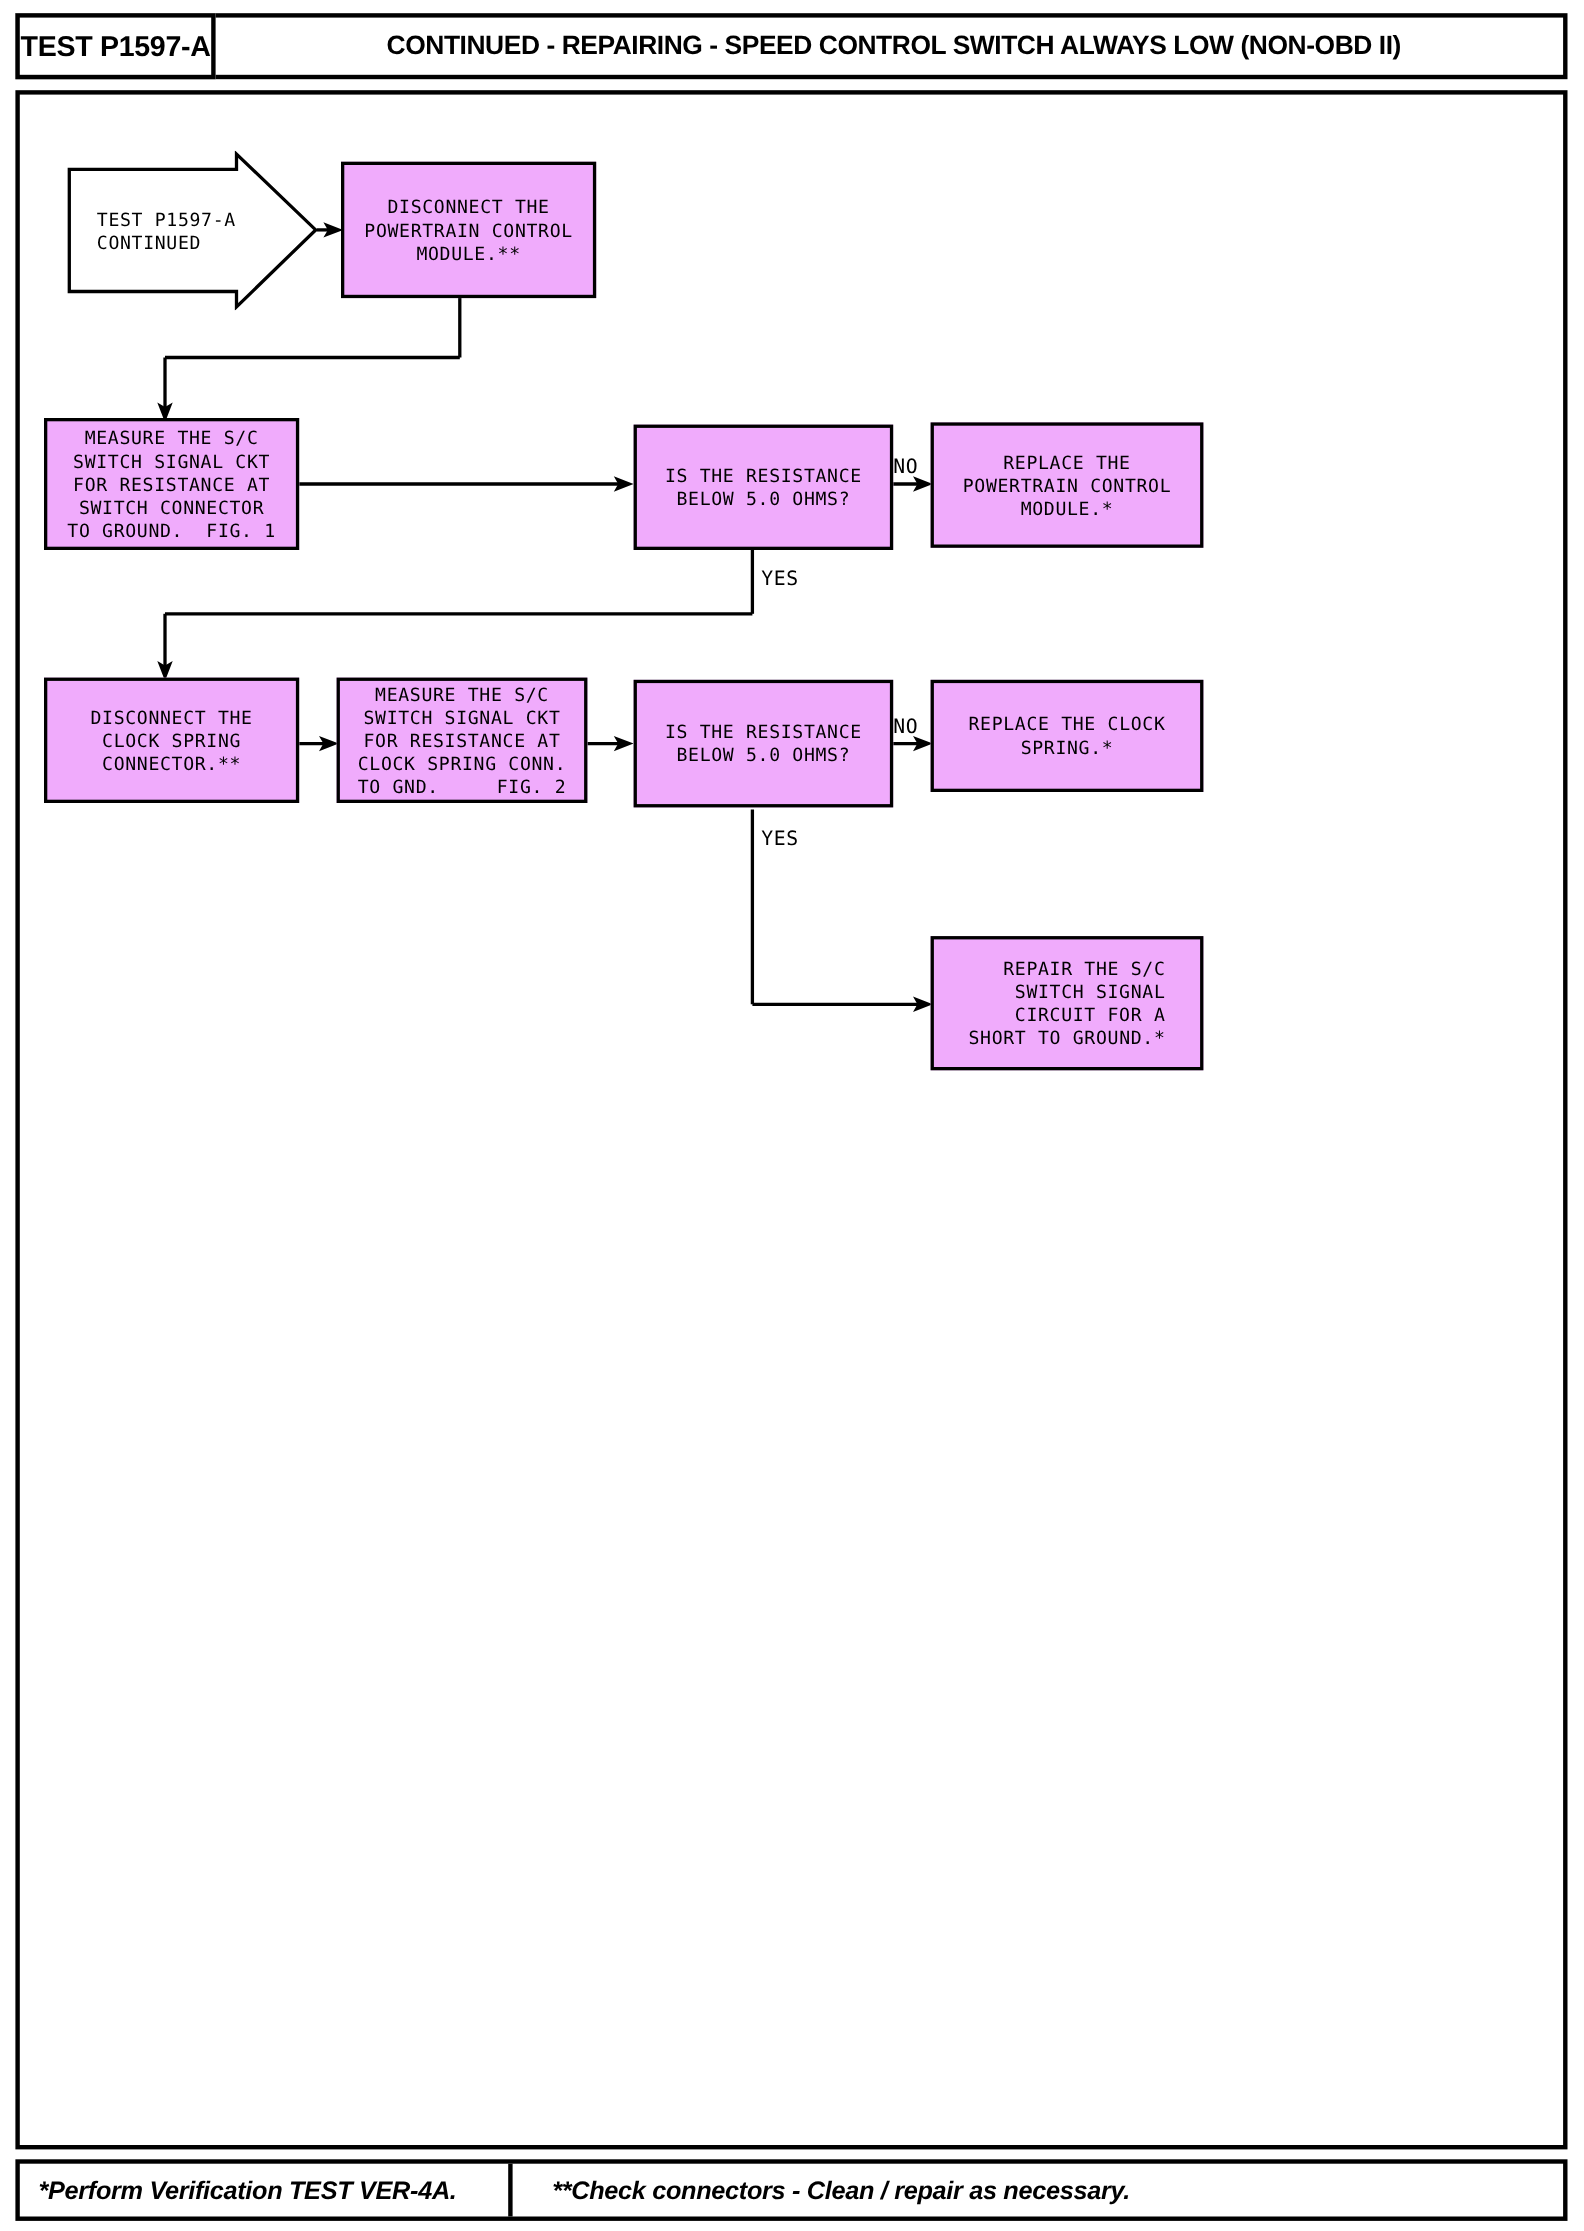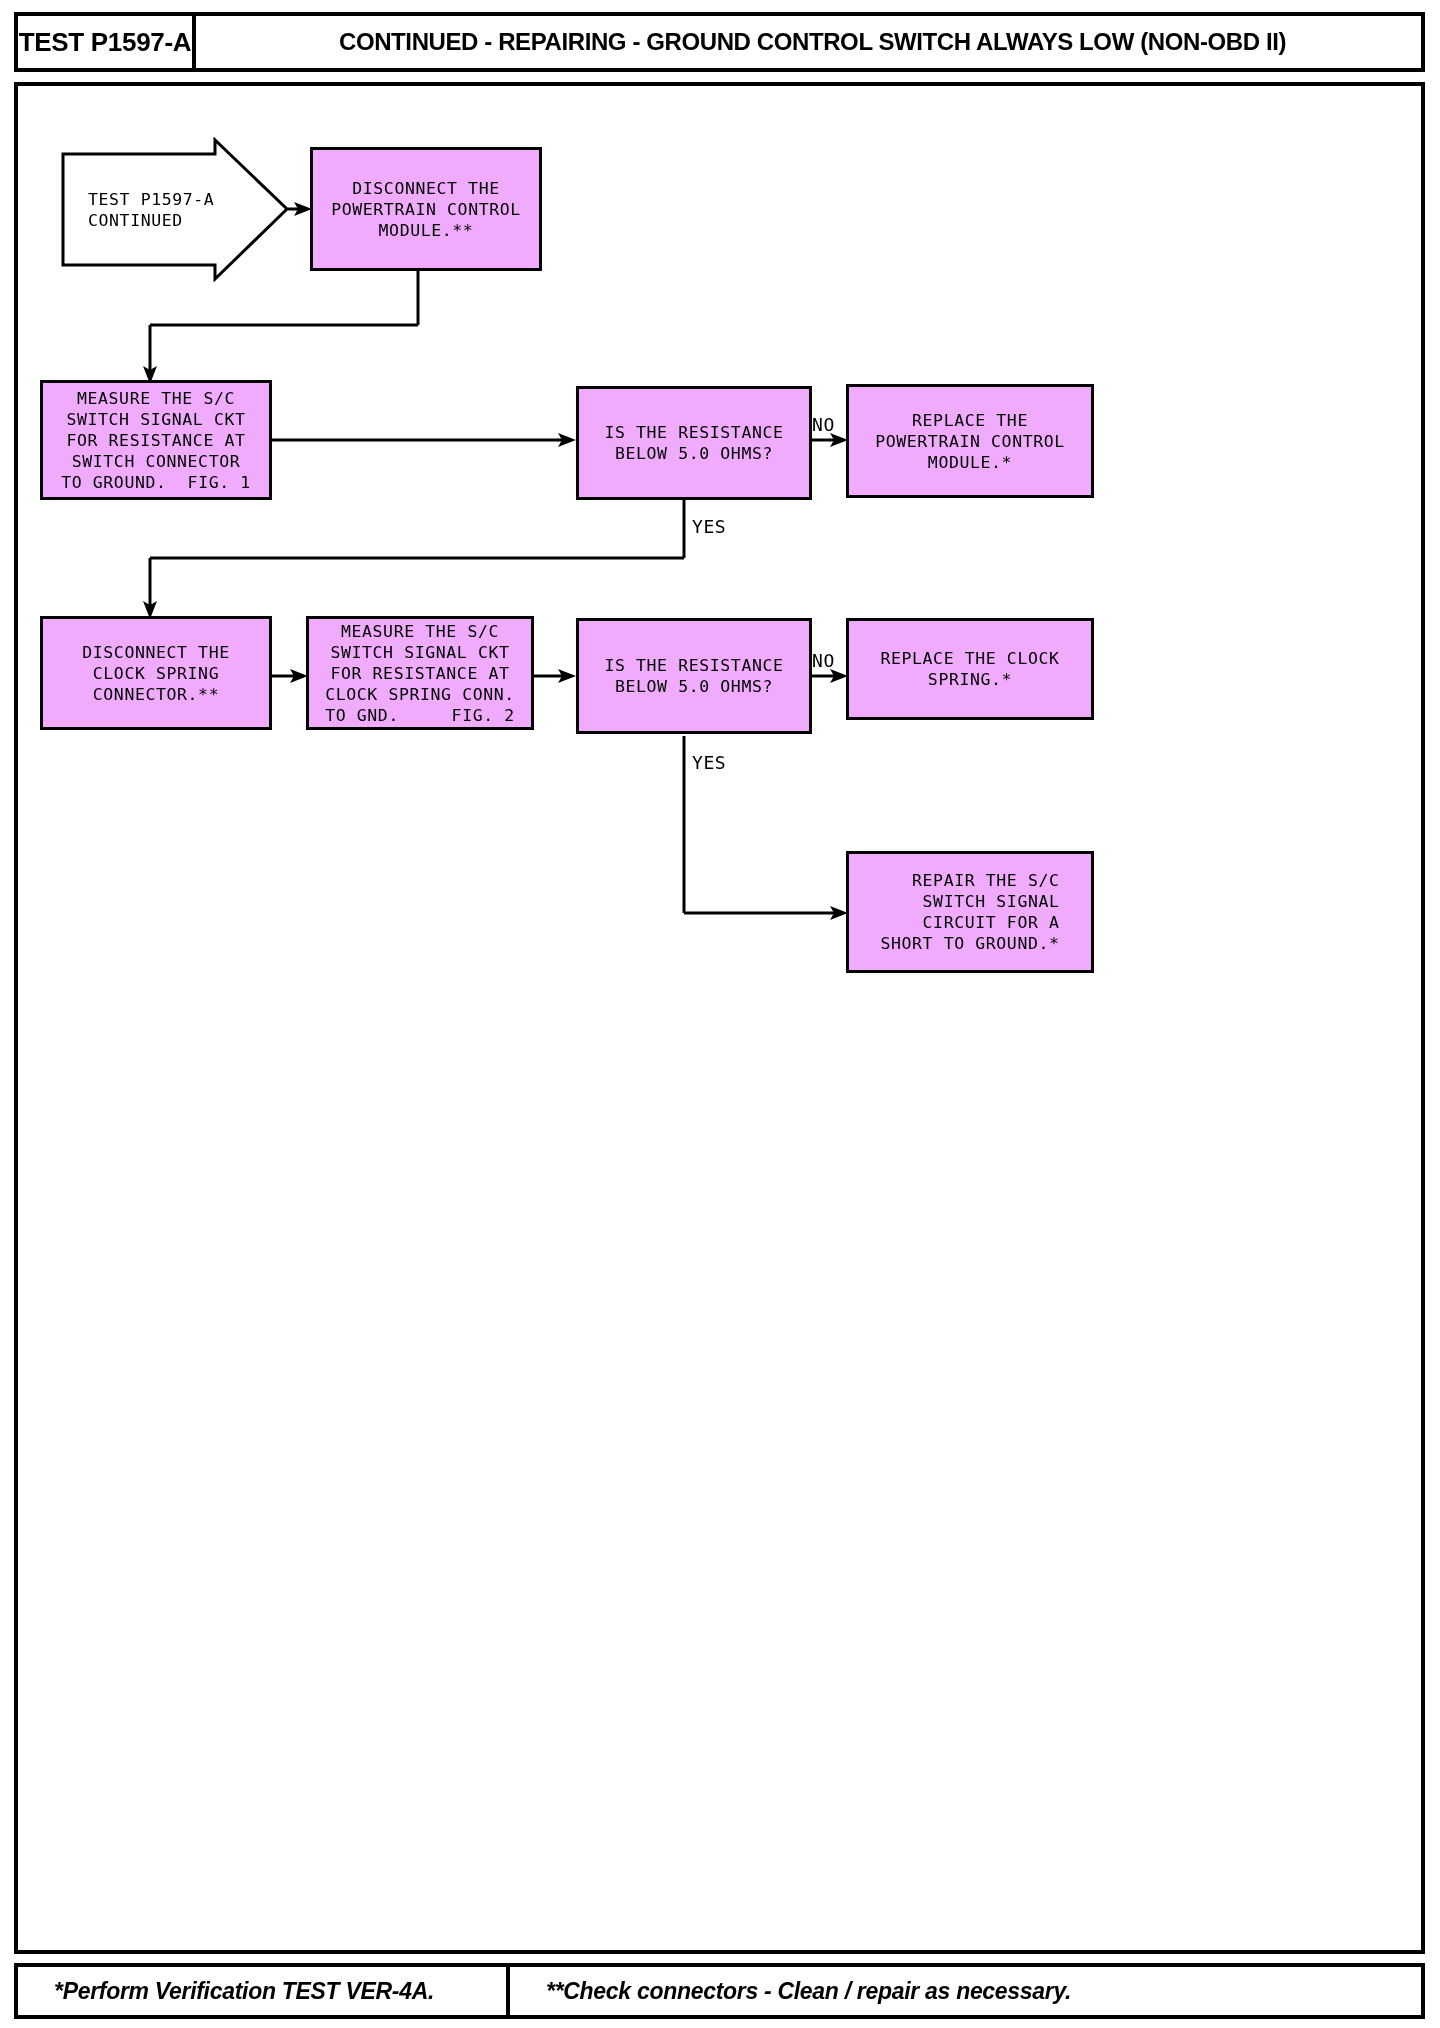--- a/index.html
+++ b/index.html
@@ -90,23 +90,23 @@
     display: flex;
     align-items: center;
     font-style: italic;
     font-weight: bold;
     font-size: 23px;
     letter-spacing: -0.3px;
     white-space: nowrap;
     box-sizing: border-box;
   }
   .footer-cell.left {
-    width: 492px;
+    width: 448px;
     border-right: 4px solid #000;
-    padding-left: 36px;
+    padding-left: 17px;
   }
   .footer-cell.right {
     flex: 1;
     padding-left: 36px;
   }
 
   
   .fc-layer {
     position: absolute;
     left: 0;
@@ -168,21 +168,21 @@
     position: absolute;
   }
 </style>
 </head>
 <body>
 
 <div id="page">
 
   <div class="header-frame"></div>
   <div class="header-id">TEST P1597-A</div>
-  <div class="header-title">CONTINUED - REPAIRING - GROUND CONTROL SWITCH ALWAYS LOW (NON-OBD II)</div>
+  <div class="header-title">CONTINUED - REPAIRING - SPEED CONTROL SWITCH ALWAYS LOW (NON-OBD II)</div>
 
   <div class="body-frame"></div>
 
   <div class="fc-layer">
 
     <svg class="conn" style="left:0;top:0;width:1440px;height:2028px;" viewBox="0 0 1440 2028" xmlns="http://www.w3.org/2000/svg">
       <g stroke="#000" stroke-width="3" fill="none">
 
         <line x1="288" y1="209" x2="306" y2="209"></line>
 

